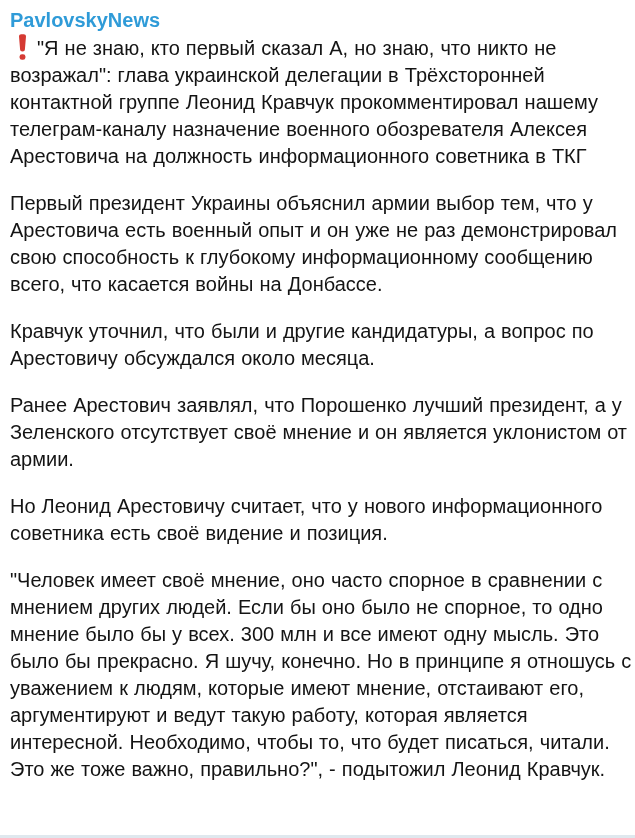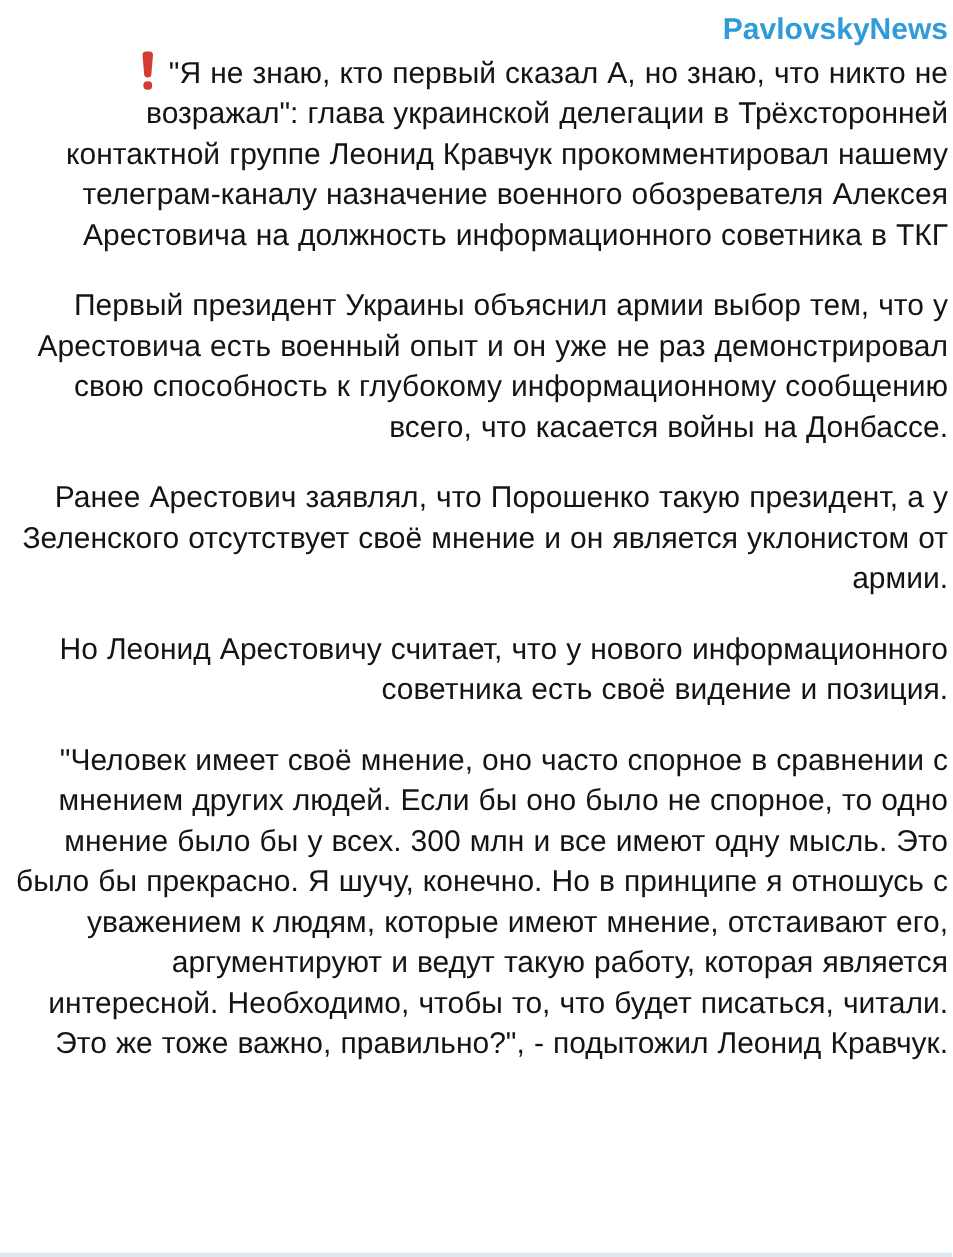--- a/index.html
+++ b/index.html
@@ -13,21 +13,20 @@
   body {
     width: 635px;
     height: 838px;
     background: var(--background);
     font-family: "Liberation Sans", "DejaVu Sans", sans-serif;
     position: relative;
     overflow: hidden;
   }
   .post {
     padding: 7px 3px 0 10px;
-    text-align: right;
   }
   .channel {
     color: var(--channel_name);
     font-weight: bold;
     font-size: 20px;
     line-height: 27px;
     cursor: pointer;
     display: inline-block;
   }
   .para {
@@ -62,22 +61,23 @@
 
   <div class="channel">PavlovskyNews</div>
 
   <p class="para"><span class="excl"><svg viewBox="0 0 13 26" xmlns="http://www.w3.org/2000/svg">
           <path d="M3.0 2.5 C3.0 1.1 4.0 0.3 5.2 0.3 L7.8 0.3 C9.0 0.3 10.0 1.1 10.0 2.5 L8.9 15.6 C8.8 16.9 8.0 17.6 6.5 17.6 C5.0 17.6 4.2 16.9 4.1 15.6 Z" fill="var(--exclamation)"></path>
           <rect x="3.6" y="20.2" width="5.8" height="5.6" rx="2.4" fill="var(--exclamation)"></rect>
         </svg></span><span>"Я не знаю, кто первый сказал А, но знаю, что никто не возражал": глава украинской делегации в Трёхсторонней контактной группе Леонид Кравчук прокомментировал нашему телеграм-каналу назначение военного обозревателя Алексея Арестовича на должность информационного советника в ТКГ</span></p>
 
   <p class="para">Первый президент Украины объяснил армии выбор тем, что у Арестовича есть военный опыт и он уже не раз демонстрировал свою способность к глубокому информационному сообщению всего, что касается войны на Донбассе.</p>
 
+  <p class="para">Кравчук уточнил, что были и другие кандидатуры, а вопрос по Арестовичу обсуждался около месяца.</p>
 
-  <p class="para">Ранее Арестович заявлял, что Порошенко такую президент, а у Зеленского отсутствует своё мнение и он является уклонистом от армии.</p>
+  <p class="para">Ранее Арестович заявлял, что Порошенко лучший президент, а у Зеленского отсутствует своё мнение и он является уклонистом от армии.</p>
 
   <p class="para">Но Леонид Арестовичу считает, что у нового информационного советника есть своё видение и позиция.</p>
 
   <p class="para">"Человек имеет своё мнение, оно часто спорное в сравнении с мнением других людей. Если бы оно было не спорное, то одно мнение было бы у всех. 300 млн и все имеют одну мысль. Это было бы прекрасно. Я шучу, конечно. Но в принципе я отношусь с уважением к людям, которые имеют мнение, отстаивают его, аргументируют и ведут такую работу, которая является интересной. Необходимо, чтобы то, что будет писаться, читали. Это же тоже важно, правильно?", - подытожил Леонид Кравчук.</p>
 
 </div>
 
 <div class="divider"></div>
 
 </body></html>

